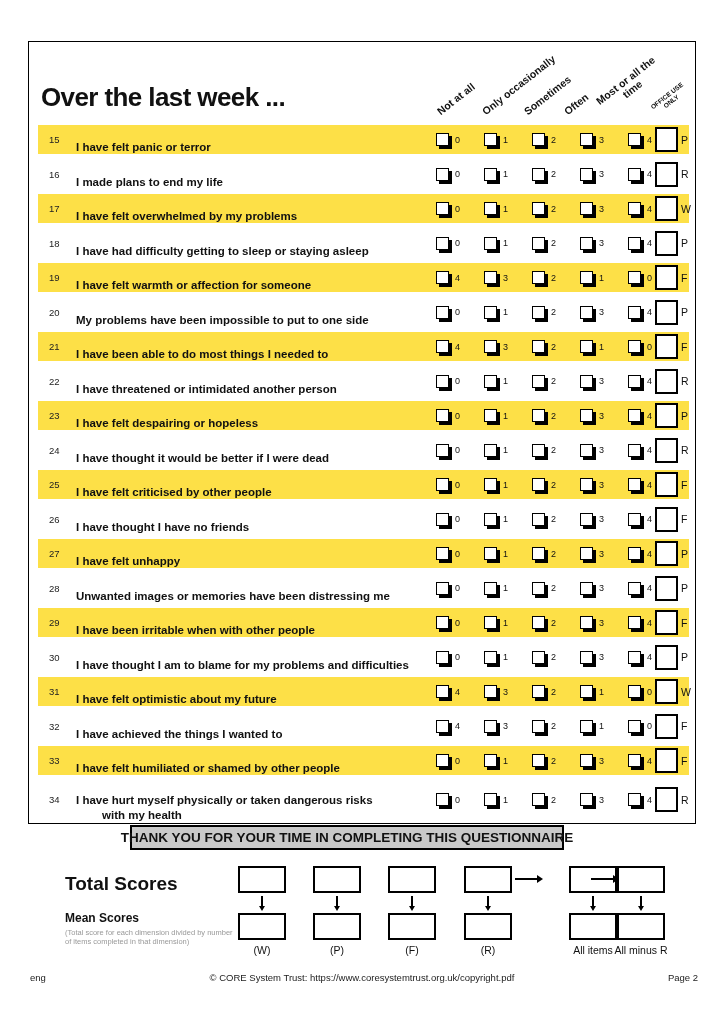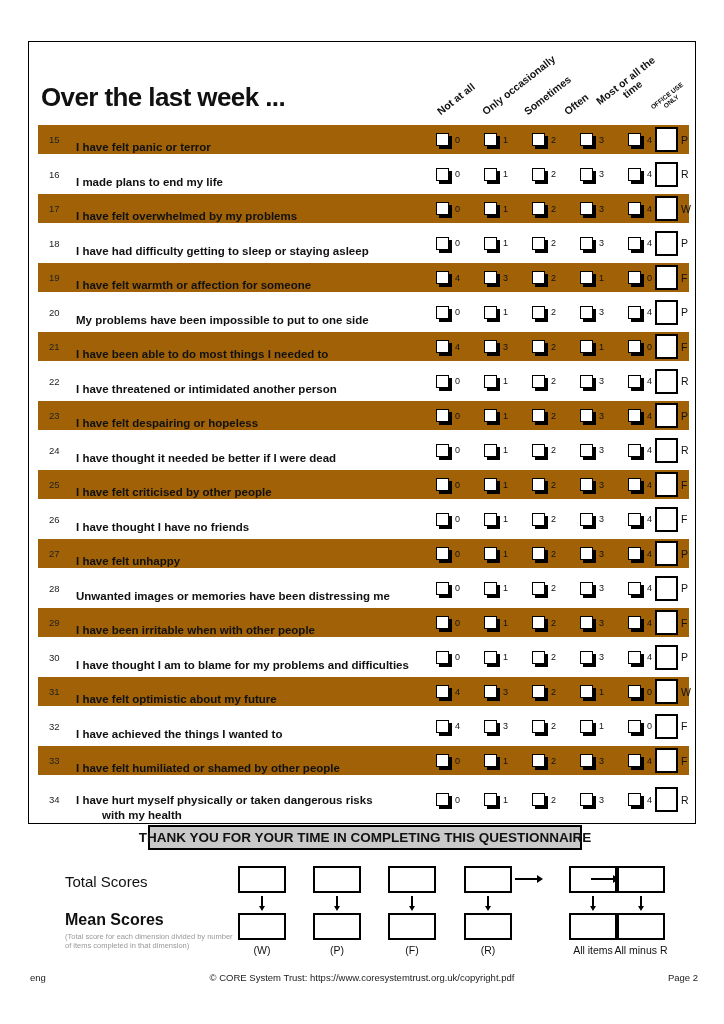--- a/index.html
+++ b/index.html
@@ -12,40 +12,40 @@
 
   .ans-headers { position:absolute; left:0; top:0; width:100%; height:80px; }
   .ans-header { position:absolute; bottom:5px; transform-origin:0 100%; transform:rotate(-38deg);
                 font-weight:bold; font-size:10.5px; white-space:nowrap; }
   .ans-header.wrap { white-space:normal; width:76px; text-align:center; line-height:1.05; }
   .office-header { position:absolute; left:629px; bottom:5px; width:40px; transform-origin:0 100%;
                    transform:rotate(-38deg); font-weight:bold; font-size:6.5px; text-align:center; line-height:1.15; }
 
   .rows { position:absolute; left:9px; top:83px; width:651px; }
   .qrow { position:relative; height:29px; margin-bottom:5.5px; display:flex; align-items:center; background:#fff; }
-  .qrow.shaded { background:#a16207; }
+  .qrow.shaded { background:#fde047; }
   .qrow.tall { height:38px; }
   .qnum { flex:none; width:31px; padding-left:11px; font-size:9.5px; color:#222; }
   .qtext { margin-left:7px; font-size:11.5px; font-weight:bold; line-height:1.25;margin-top:16px; }
   .qtext .line2 { display:block; padding-left:26px; }
   .answers { position:absolute; left:398px; top:0; height:100%; display:flex; align-items:center; }
   .opt { flex:none; width:48px; display:flex; align-items:center; }
   .opt:nth-child(5) { width:27px; }
   .cbx { flex:none; width:13px; height:13px; background:#fff; border:1.5px solid #000; box-shadow:3px 3px 0 #000; cursor:pointer; }
   .optval { margin-left:6px; font-size:9px; }
   .office { flex:none; display:flex; align-items:center; }
   .obox { flex:none; width:23px; height:25px; background:#fff; border:2px solid #000; }
   .ocode { margin-left:3px; font-size:10.5px; }
 
-  .thanks { position:absolute; left:119px; top:783px; width:434px; height:25px; background:#c9c9c9;
+  .thanks { position:absolute; left:101px; top:783px; width:434px; height:25px; background:#c9c9c9;
             border:2px solid #000; font-weight:bold; font-size:13.5px; display:flex; align-items:center; justify-content:center; white-space:nowrap; }
 
-  .total-label { position:absolute; left:36px; top:831px; font-size:15px; font-weight:normal; }
+  .total-label { position:absolute; left:36px; top:831px; font-size:19px; font-weight:bold; }
   .mean-wrap { position:absolute; left:36px; top:869px; width:172px; }
-  .mean-label { font-size:16px; font-weight:bold; }
+  .mean-label { font-size:12px; font-weight:bold; }
   .mean-note { font-size:7.5px; color:#999; line-height:1.25; margin-top:3px; }
 
   .score-grid { position:absolute; left:0; top:824px; width:100%; height:92px; }
   .score-col { position:absolute; top:0; width:48px; }
   .tbox, .mbox { width:48px; height:27px; border:2px solid #000; background:#fff; }
   .mbox { margin-top:7px; }
   .v-arrow { position:relative; width:1.5px; height:10px; background:#000; margin:3px auto 0; }
   .v-arrow::after { content:''; position:absolute; top:100%; left:50%; transform:translateX(-50%);
                     border-left:3.5px solid transparent; border-right:3.5px solid transparent; border-top:5.5px solid #000; }
   .score-label { position:relative; left:50%; transform:translateX(-50%); width:max-content; margin-top:4px; font-size:10.5px; text-align:center; }
@@ -340,21 +340,21 @@
             <span class="optval">4</span>
           </span>
       <span class="office">
             <span class="obox"></span>
             <span class="ocode">P</span>
           </span>
     </span>
   </div>
       <div class="qrow">
     <span class="qnum">24</span>
-    <span class="qtext"><span class="line1">I have thought it needed be better if I were dead</span></span>
+    <span class="qtext"><span class="line1">I have thought it would be better if I were dead</span></span>
     <span class="answers">
       <span class="opt">
             <span class="cbx"></span>
             <span class="optval">0</span>
           </span>
       <span class="opt">
             <span class="cbx"></span>
             <span class="optval">1</span>
           </span>
       <span class="opt">

